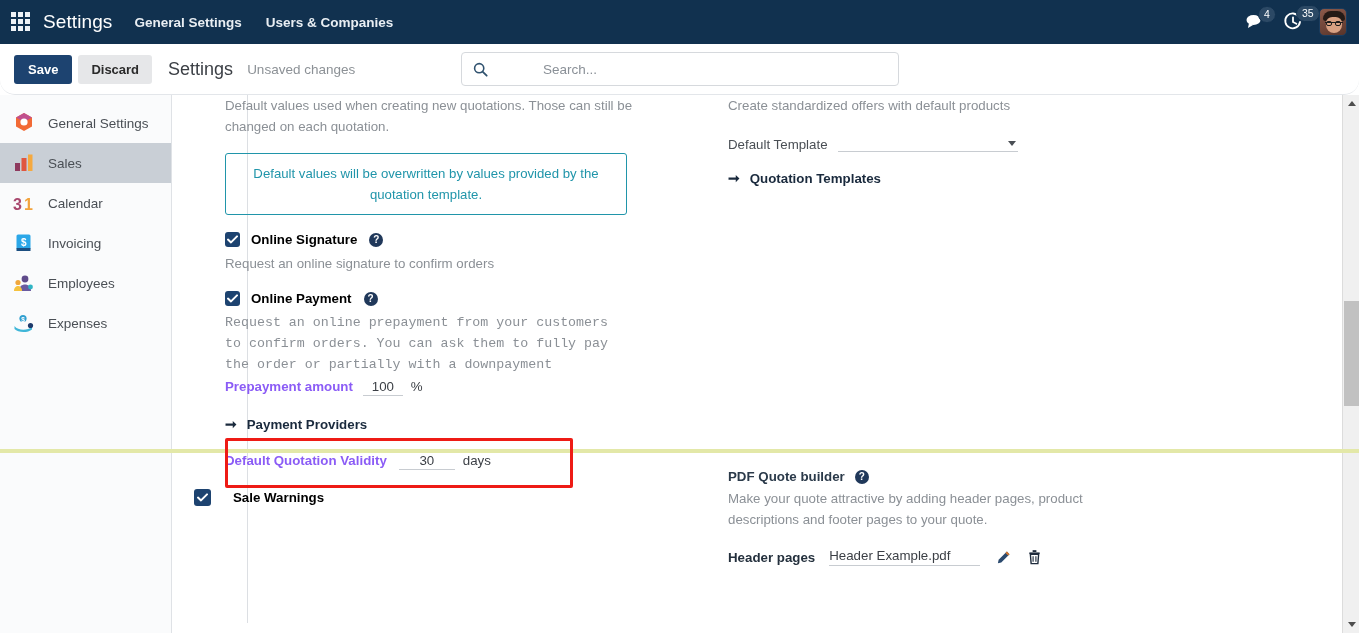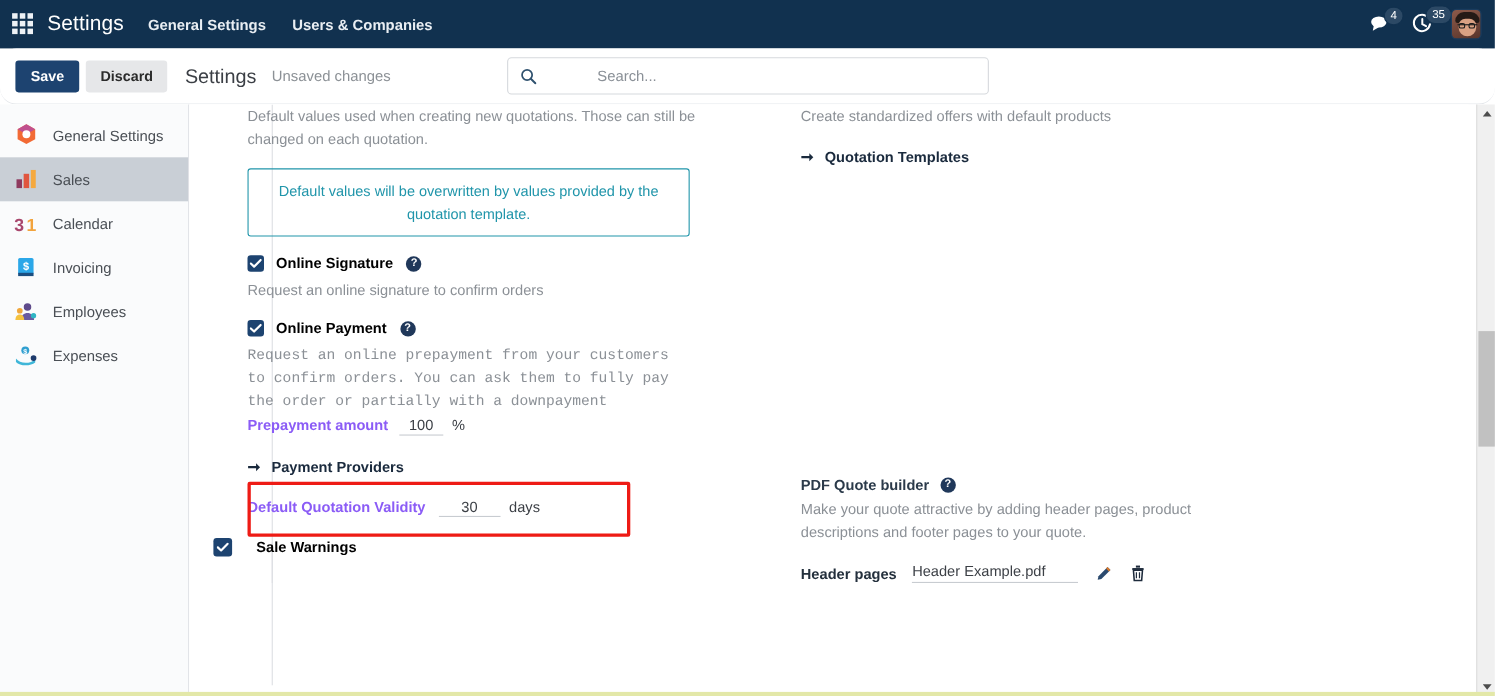--- a/index.html
+++ b/index.html
@@ -3,21 +3,21 @@
 <meta charset="utf-8">
 <style>
   * { box-sizing: border-box; }
   html, body {
     margin: 0; padding: 0;
     width: 1359px; height: 633px;
     overflow: hidden;
     font-family: "Liberation Sans", sans-serif;
     background: #ffffff;
   }
-  .app { position: relative; width: 1359px; height: 633px; }
+  .app { position: relative; width: 1359px; height: 453px; }
 
   
   .navbar {
     position: absolute; top: 0; left: 0;
     width: 1359px; height: 44px;
     background: #11314f;
     display: flex; align-items: center;
   }
   .apps-grid {
     width: 20px; height: 20px;
@@ -407,20 +407,26 @@
                 <polyline points="1,4.6 4,7.4 10,1.4" fill="none" stroke="#fff" stroke-width="2" stroke-linecap="round" stroke-linejoin="round"></polyline>
               </svg>
           </span>
           <span class="chk-label" style="margin-left:22px;">Sale Warnings</span>
         </div>
       </div>
 
       <div class="col-right">
         <div class="help-text">Create standardized offers with default products</div>
 
+        <div class="field-row">
+          <span class="lbl">Default Template</span>
+          <span class="select-wrap">
+            <span class="select-caret"></span>
+          </span>
+        </div>
 
         <div class="arrow-link" style="margin-top:18px;">
           <span class="ar">➞</span>
           <span>Quotation Templates</span>
         </div>
 
         <div style="margin-top:283px;">
           <div style="display:flex;align-items:center;">
             <span class="setting-label">PDF Quote builder</span>
             <span class="qmark" style="margin-left:10px;">?</span>

